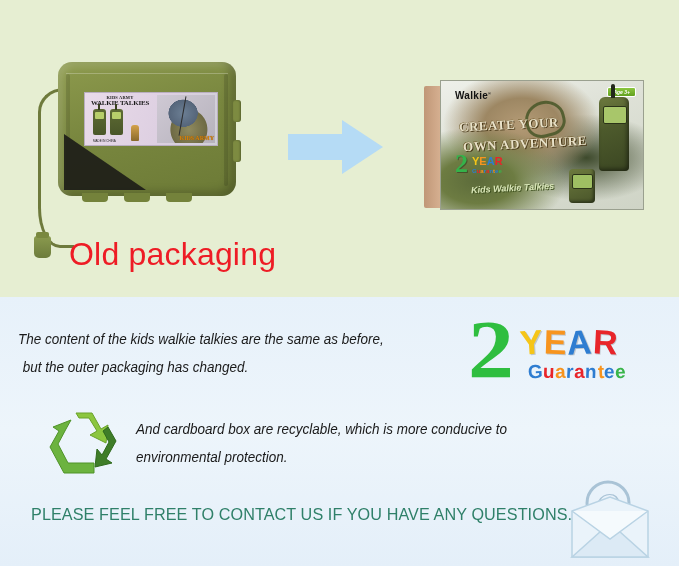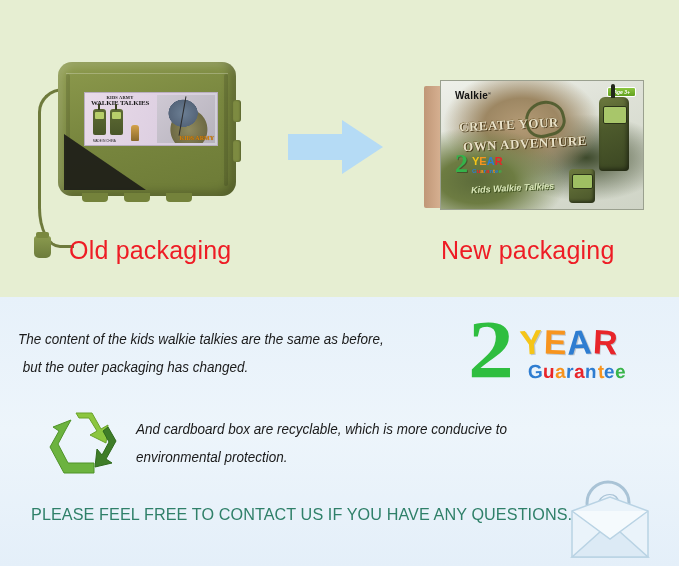--- a/index.html
+++ b/index.html
@@ -320,21 +320,21 @@
     border:3px solid #4c5a2b;
     border-radius:50% 50% 40% 40%;
     transform: rotate(-14deg);
     opacity:.9;
   }
 
   
   .cap {
     position: absolute;
     color: #ee1c25;
-    font-size: 25px;
+    font-size: 32px;
     font-family: "Liberation Sans", sans-serif;
     letter-spacing: .2px;
     white-space: nowrap;
   }
   .cap-old { left: 69px; top: 236px; }
   .cap-new { left: 441px; top: 236px; }
 
   
   .panel-bottom {
     position: absolute;
@@ -485,21 +485,20 @@
             <span style="color:#2e7dd1">G</span><span style="color:#e8252a">u</span><span style="color:#f7941e">a</span><span style="color:#2e7dd1">r</span><span style="color:#e8252a">a</span><span style="color:#2e7dd1">n</span><span style="color:#f7941e">t</span><span style="color:#2e7dd1">e</span><span style="color:#39b54a">e</span>
           </span>
         </div>
         <div class="nb-sub">Kids Walkie Talkies</div>
         <div class="nb-wt-big"></div>
         <div class="nb-wt-small"></div>
       </div>
     </div>
 
     <div class="cap cap-old">Old packaging</div>
-    <div class="cap cap-new">New packaging</div>
   </div>
 
   <div class="panel-bottom">
 
     <div class="para para-1">
       <span>The content of the kids walkie talkies are the same as before,</span>
       <span class="l2">but the outer packaging has changed.</span>
     </div>
 
     <div class="guarantee">

